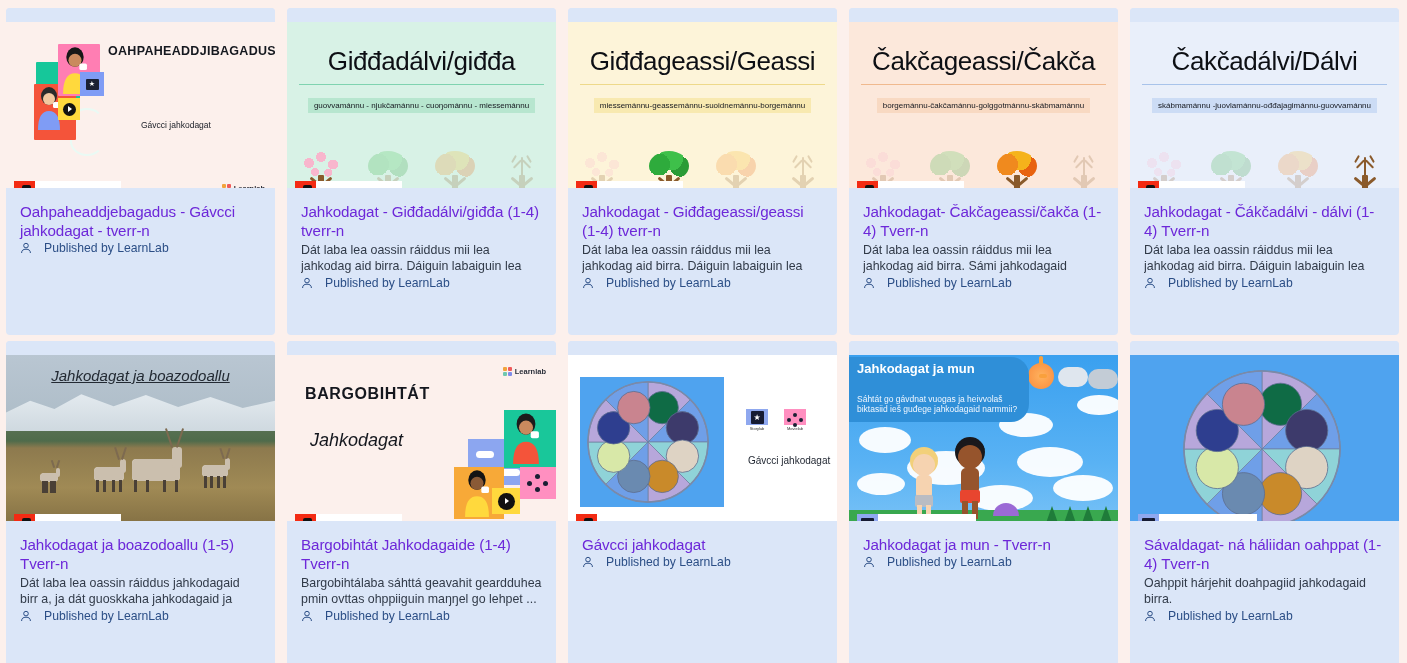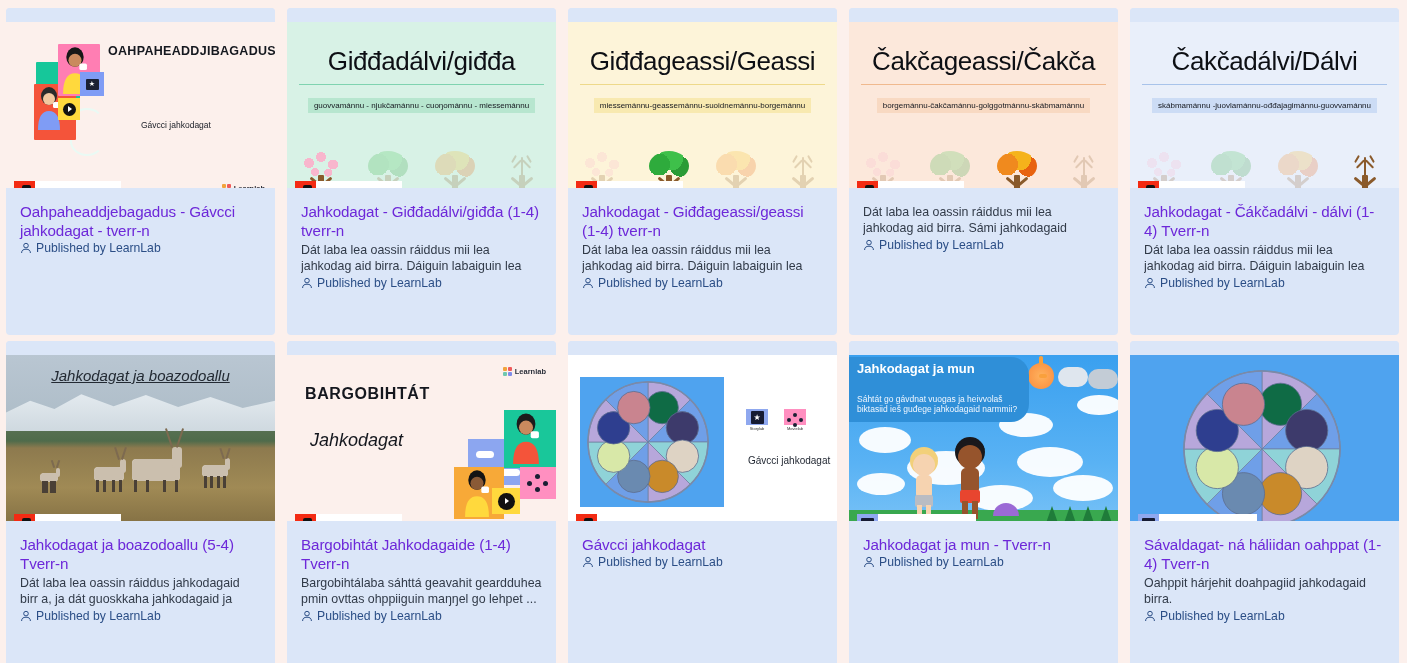--- a/index.html
+++ b/index.html
@@ -92,21 +92,21 @@
   }
   .desc {
     font-size: 12.4px;
     line-height: 16px;
     color: #313a48;
     margin-top: 2px;
     max-height: 32px;
     overflow: hidden;
   }
   .pub {
-    display: flex; align-items: center; gap: 4px;
+    display: flex; align-items: center; gap: 12px;
     margin-top: 2px;
     font-size: 12.2px;
     color: #2b4e86;
   }
   .pub svg { flex: 0 0 auto; }
   .no-desc .pub { margin-top: 1px; }
 
   
   
   .t1 { background:#fcf0ec; width:100%; height:100%; position:relative; }
@@ -435,20 +435,21 @@
       <span class="badge-ico colab">
             <span class="bub">
               <i class="b2"></i>
             </span>
           </span>
       <span class="badge-src">Colab</span>
       <span class="badge-lang">,SE-NO</span>
     </div>
     </div>
     <div class="body">
+      <div class="title">Jahkodagat- Čakčageassi/čakča (1-4) Tverr-n</div>
       <div class="desc">Dát laba lea oassin ráiddus mii lea jahkodag aid birra. Sámi jahkodagaid molsun lea nj...</div>
       <div class="pub">
         <svg width="12" height="12" viewBox="0 0 12 12">
           <circle cx="6" cy="3.6" r="2.3" fill="none" stroke="#2b4e86" stroke-width="1"></circle>
           <path d="M1.6 11 Q1.6 7.2 6 7.2 Q10.4 7.2 10.4 11" fill="none" stroke="#2b4e86" stroke-width="1"></path>
         </svg>
         <span>Published by LearnLab</span>
       </div>
     </div>
     </div>
@@ -561,21 +562,21 @@
       <span class="badge-ico colab">
             <span class="bub">
               <i class="b2"></i>
             </span>
           </span>
       <span class="badge-src">Colab</span>
       <span class="badge-lang">,SE-NO</span>
     </div>
     </div>
     <div class="body">
-      <div class="title">Jahkodagat ja boazodoallu (5-4) Tverr-n</div>
+      <div class="title">Jahkodagat ja boazodoallu (1-5) Tverr-n</div>
       <div class="desc">Dát laba lea oassin ráiddus jahkodagaid birr a, ja dát guoskkaha jahkodagaid ja boazod...</div>
       <div class="pub">
         <svg width="12" height="12" viewBox="0 0 12 12">
           <circle cx="6" cy="3.6" r="2.3" fill="none" stroke="#2b4e86" stroke-width="1"></circle>
           <path d="M1.6 11 Q1.6 7.2 6 7.2 Q10.4 7.2 10.4 11" fill="none" stroke="#2b4e86" stroke-width="1"></path>
         </svg>
         <span>Published by LearnLab</span>
       </div>
     </div>
     </div>

